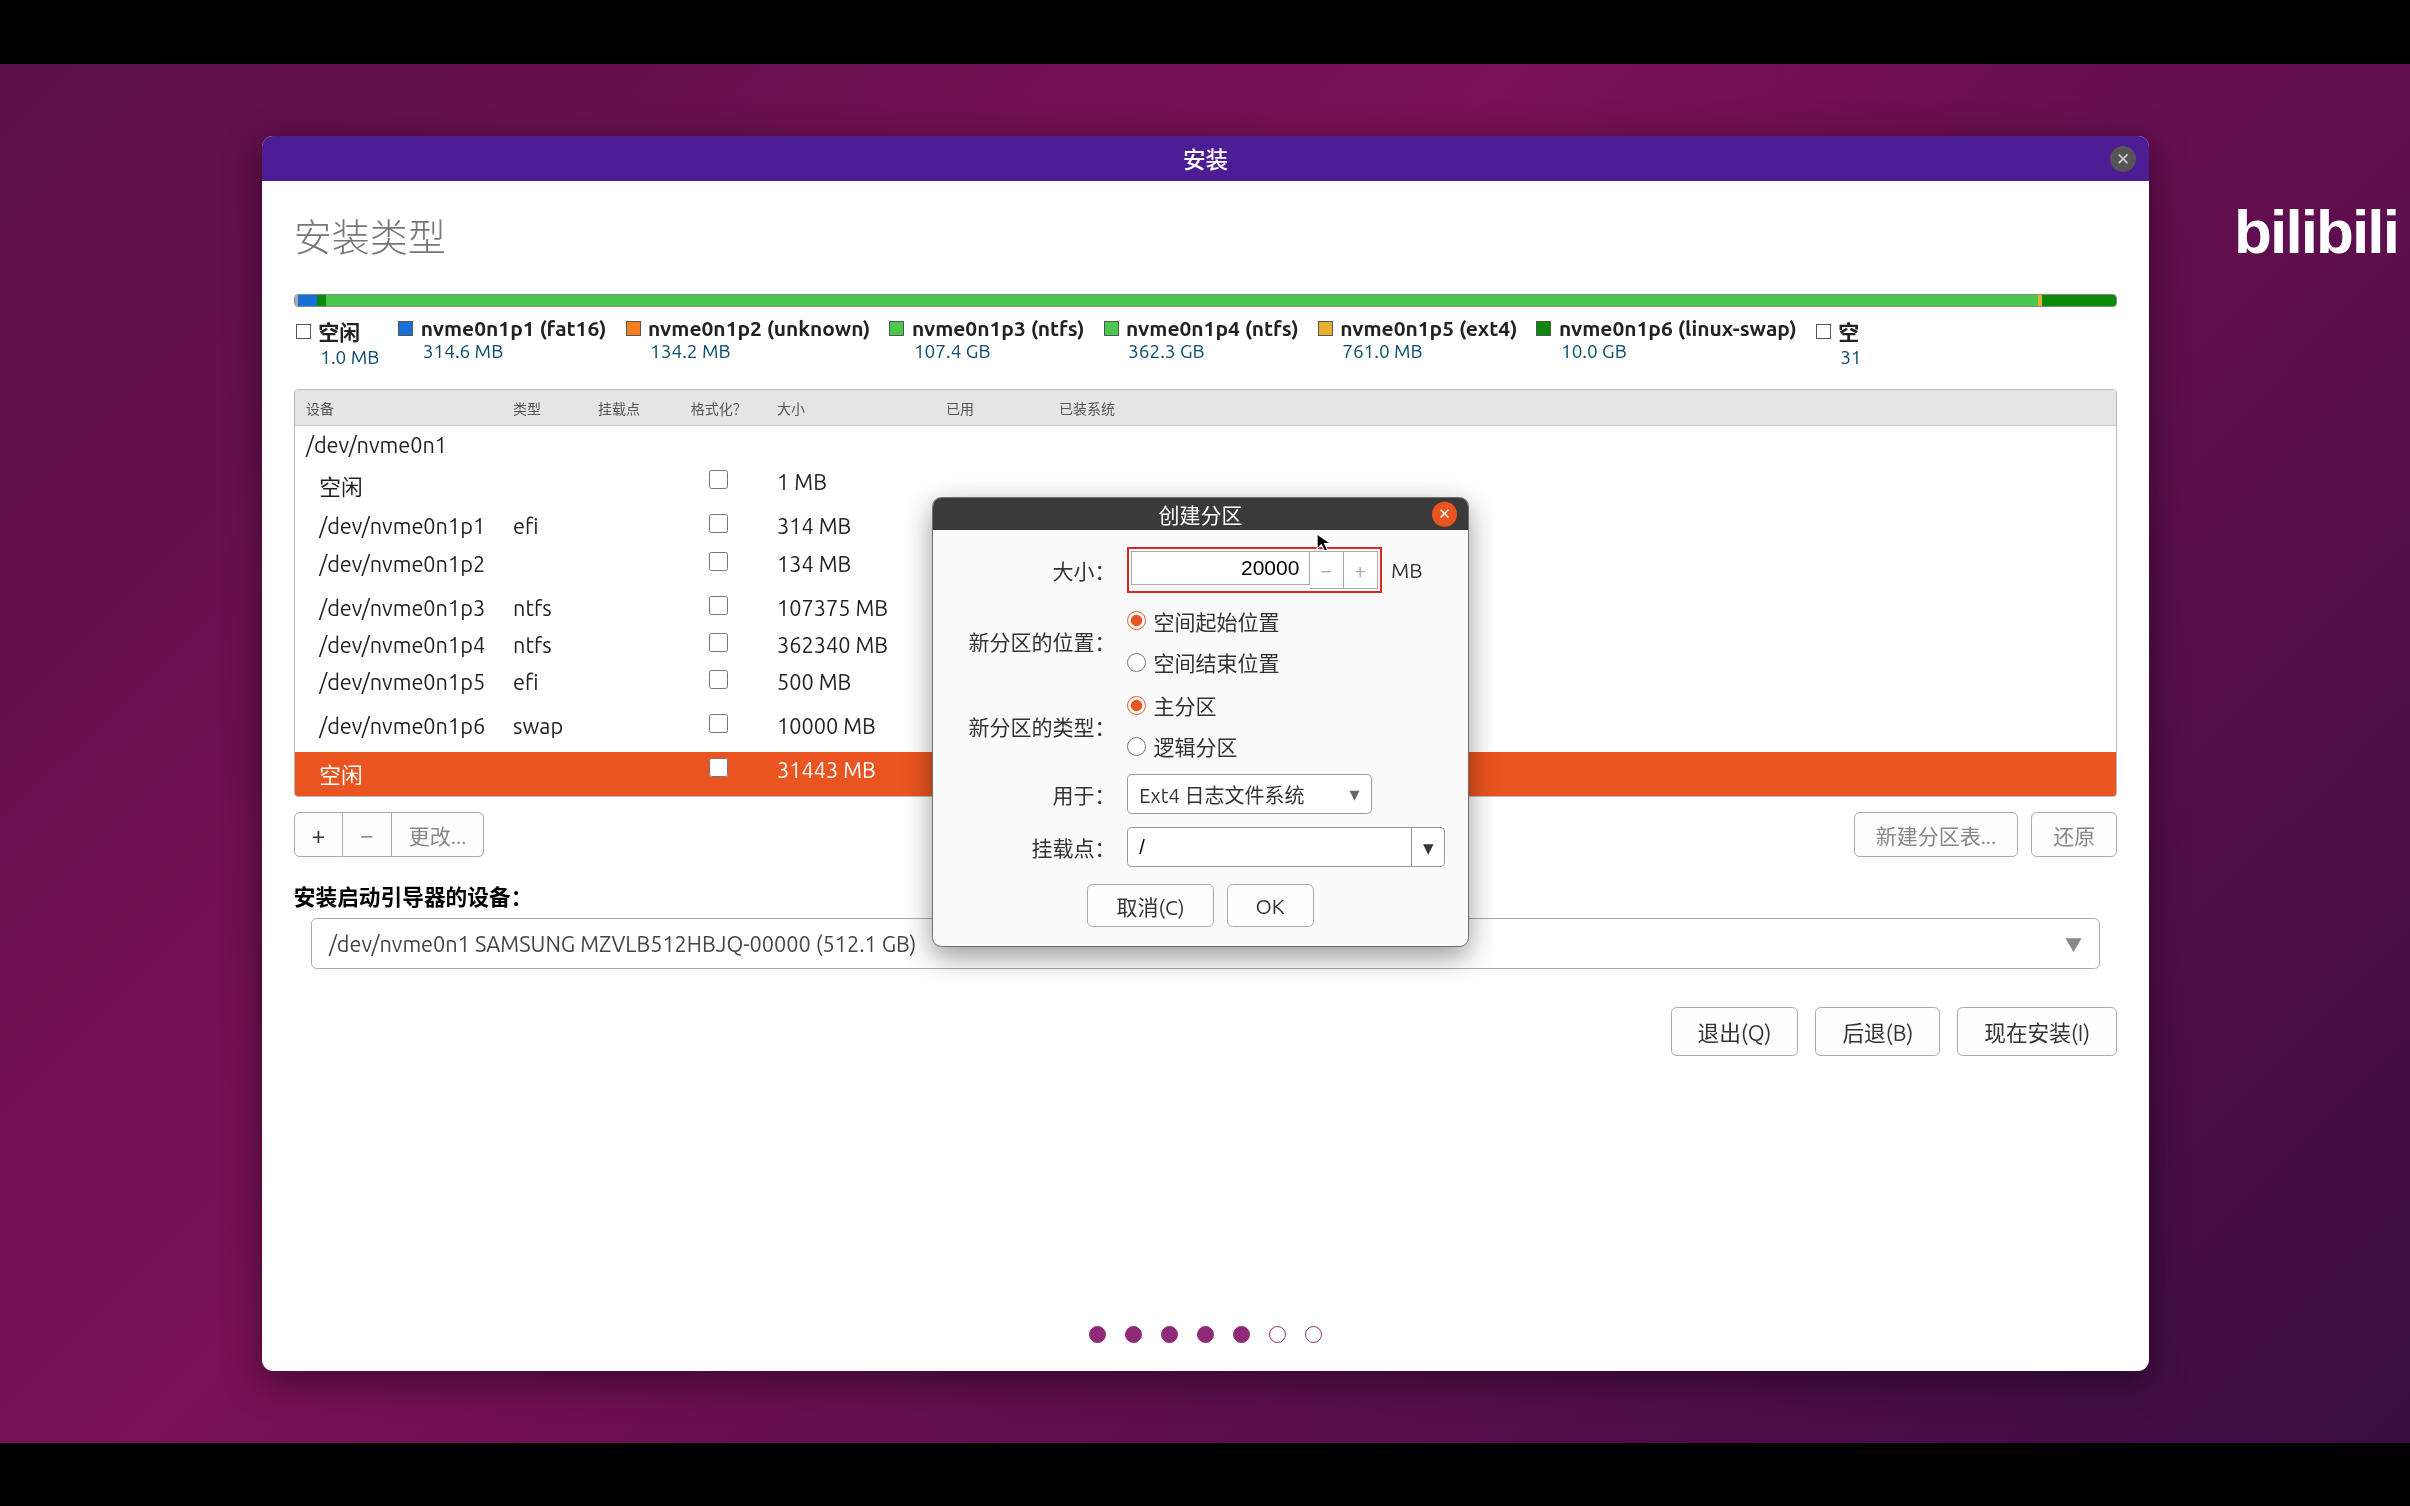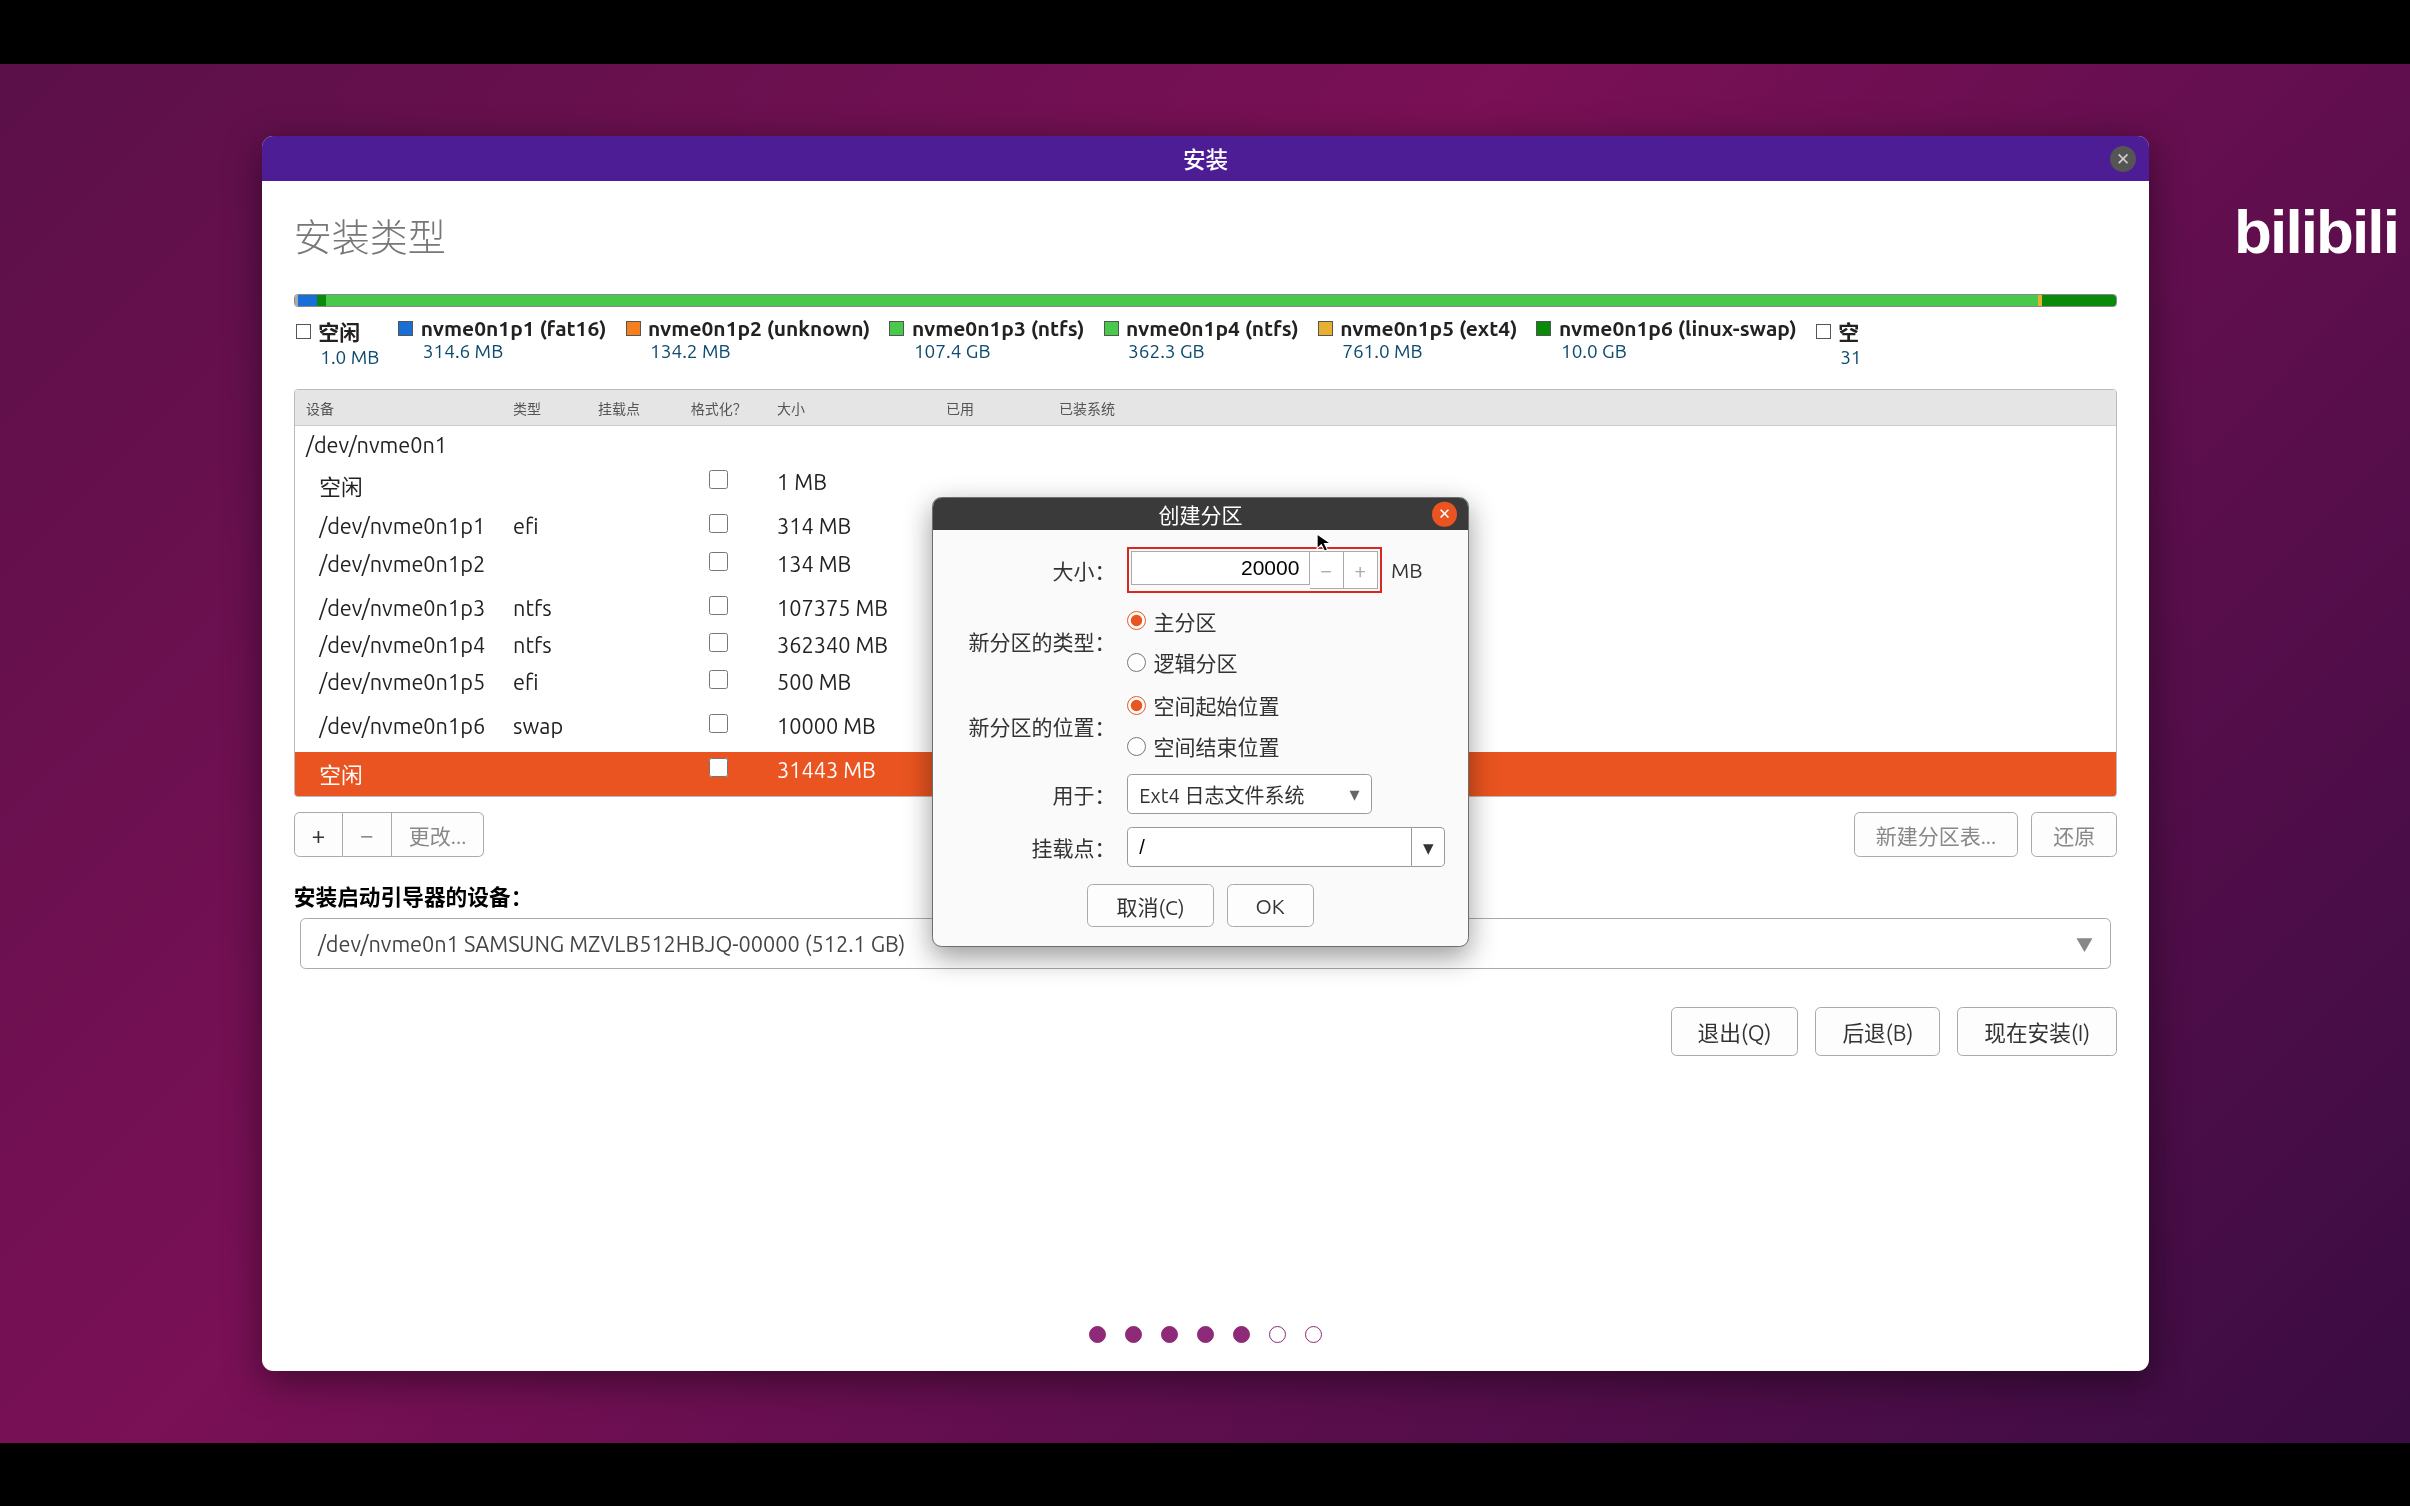--- a/index.html
+++ b/index.html
@@ -96,21 +96,21 @@
   .tbtn { border:0.9px solid #aaa; background:#fdfdfd; color:#888; font-size:24.5px; width:49px; height:45px; display:flex; align-items:center; justify-content:center; }
   .tbtn.wide { width:auto; padding:0 17px; font-size:21px; }
   .tbl-toolbar .left .tbtn:first-child { border-radius:5.6px 0 0 5.6px; color:#333; }
   .tbl-toolbar .left .tbtn:nth-child(2){ border-left:none; }
   .tbl-toolbar .left .tbtn:last-child{ border-radius:0 5.6px 5.6px 0; border-left:none; }
   .tbl-toolbar .right { display:flex; gap:13px; }
   .tbl-toolbar .right .tbtn { border-radius:5.6px; width:auto; padding:0 21px; font-size:21px; color:#888; }
 
   .bootlabel { margin: 22.6px 3.8px 7.5px 3.8px; color:#000000; font-size:21.7px;font-weight:bold; }
   .bootsel {
-    margin: 0 10px; border:0.9px solid #aaa; border-radius:5.6px;
+    margin: 0 21px; border:0.9px solid #aaa; border-radius:5.6px;
     height:51px; display:flex; align-items:center; padding:0 17px;
     font-size:21.7px; color:#444; justify-content:space-between;gap:12px;
   }
   .bootsel .chev { color:#888; font-size:17px; }
 
   .footer-btns { display:flex; gap:17px; justify-content:flex-end; margin:38px 3.8px 0 3.8px; }
   .footer-btns .tbtn { border-radius:5.6px; width:auto; padding:0 26px; font-size:21.7px; color:#333; height:49px; }
 
   .pager { display:flex; gap:19px; justify-content:center; margin-top:auto; padding-top:38px; padding-bottom:9.4px; }
   .pager .dot { width:17px; height:17px; border-radius:50%; border:1.9px solid #8e2a77; }
@@ -404,46 +404,46 @@
         <div class="ctrl">
           <div class="spinbox">
             <input value="20000" style="">
             <div class="sbtn">−</div>
             <div class="sbtn">+</div>
           </div>
           <span>MB</span>
         </div>
       </div>
       <div class="dlg-row">
+        <div class="lbl">新分区的位置：</div>
+        <div class="ctrl" style="flex-direction:column; align-items:flex-start; gap:11.3px;">
+          <label class="radio-row">
+            <input type="radio" name="ploc" checked="" style="">
+            <span>空间起始位置</span>
+          </label>
+          <label class="radio-row">
+            <input type="radio" name="ploc" style="">
+            <span>空间结束位置</span>
+          </label>
+        </div>
+      </div>
+      <div class="dlg-row">
         <div class="lbl">新分区的类型：</div>
         <div class="ctrl" style="flex-direction:column; align-items:flex-start; gap:11.3px;">
           <label class="radio-row">
             <input type="radio" name="ptype" checked="" style="">
             <span>主分区</span>
           </label>
           <label class="radio-row">
             <input type="radio" name="ptype" style="">
             <span>逻辑分区</span>
           </label>
         </div>
       </div>
       <div class="dlg-row">
-        <div class="lbl">新分区的位置：</div>
-        <div class="ctrl" style="flex-direction:column; align-items:flex-start; gap:11.3px;">
-          <label class="radio-row">
-            <input type="radio" name="ploc" checked="" style="">
-            <span>空间起始位置</span>
-          </label>
-          <label class="radio-row">
-            <input type="radio" name="ploc" style="">
-            <span>空间结束位置</span>
-          </label>
-        </div>
-      </div>
-      <div class="dlg-row">
         <div class="lbl">用于：</div>
         <div class="ctrl">
           <div class="select">
             <span>Ext4 日志文件系统</span>
             <span class="chev">▾</span>
           </div>
         </div>
       </div>
       <div class="dlg-row">
         <div class="lbl">挂载点：</div>

